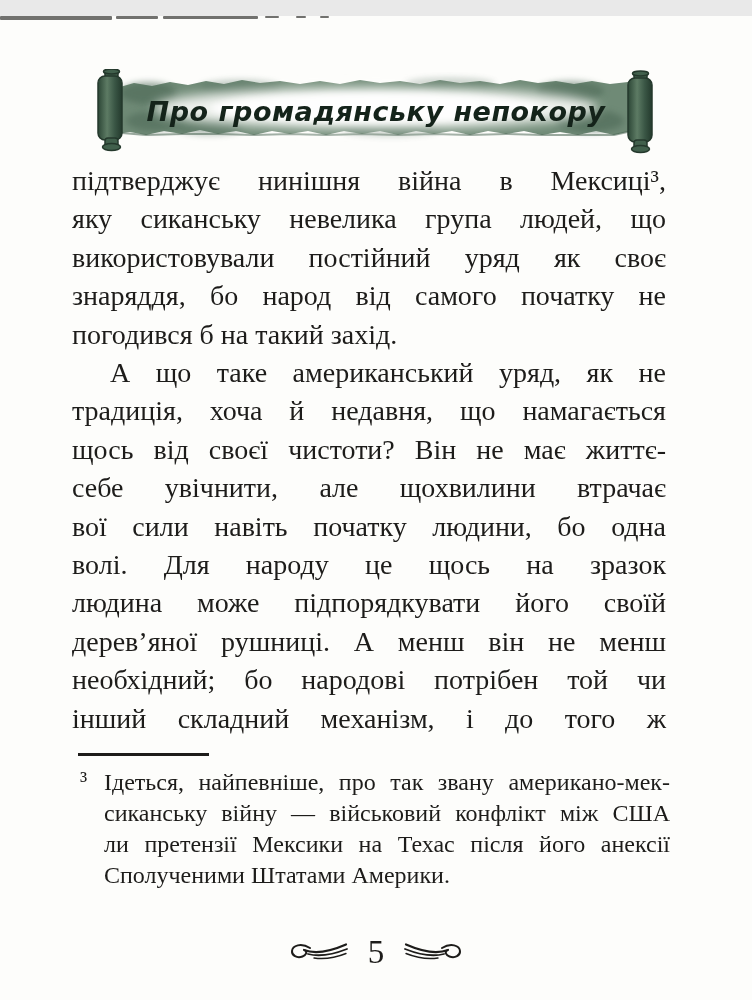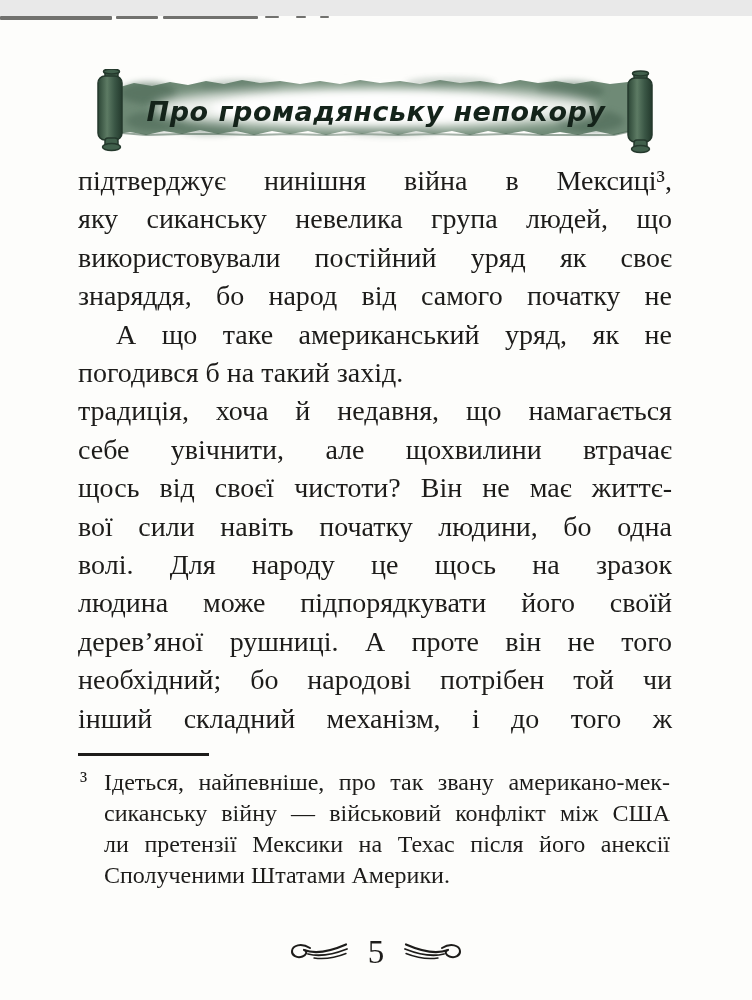--- a/index.html
+++ b/index.html
@@ -15,21 +15,21 @@
   
   .banner{position:absolute;left:90px;top:53px;width:572px;height:88px;}
   .banner svg{position:absolute;left:0;top:0;}
   .banner-title{
     position:absolute;left:30px;right:30px;top:50%;transform:translateY(-56%);
     text-align:center;font-family:"DejaVu Sans",sans-serif;font-style:italic;font-weight:bold;
     font-size:27px;letter-spacing:.5px;color:var(--title-ink,#14231a);white-space:nowrap;
   }
 
   
-  .body-text{position:absolute;left:78px;top:146px;width:594px;}
+  .body-text{position:absolute;left:72px;top:146px;width:594px;}
   .line{
     font-family:"Liberation Serif",serif;font-size:28px;line-height:38.4px;
     color:var(--ink,#1d1c1a);text-align:left;
   }
   .line.j{text-align:justify;text-align-last:justify;text-justify:inter-word;}
   .line.ind{padding-left:38px;}
 
   .fn-separator{position:absolute;left:78px;top:737px;width:131px;height:3px;background:var(--ink,#1d1c1a);}
 
   
@@ -126,29 +126,29 @@
       </g>
     </svg>
     <div class="banner-title">Про громадянську непокору</div>
   </div>
 
   <div class="body-text" id="body-text">
       <div class="line j">підтверджує нинішня війна в Мексиці³,</div>
       <div class="line j">яку сиканську невелика група людей, що</div>
       <div class="line j">використовували постійний уряд як своє</div>
       <div class="line j">знаряддя, бо народ від самого початку не</div>
+      <div class="line">погодився б на такий захід.</div>
       <div class="line j ind">А що таке американський уряд, як не</div>
-      <div class="line">погодився б на такий захід.</div>
       <div class="line j">традиція, хоча й недавня, що намагається</div>
+      <div class="line j">щось від своєї чистоти? Він не має життє-</div>
       <div class="line j">себе увічнити, але щохвилини втрачає</div>
-      <div class="line j">щось від своєї чистоти? Він не має життє-</div>
       <div class="line j">вої сили навіть початку людини, бо одна</div>
       <div class="line j">волі. Для народу це щось на зразок</div>
       <div class="line j">людина може підпорядкувати його своїй</div>
-      <div class="line j">дерев’яної рушниці. А проте він не того</div>
+      <div class="line j">дерев’яної рушниці. А менш він не менш</div>
       <div class="line j">необхідний; бо народові потрібен той чи</div>
       <div class="line j">інший складний механізм, і до того ж</div>
     </div>
 
   <div class="fn-separator"></div>
 
   <div class="footnote">
     <span class="fn-marker">³</span>
     <div id="footnote-lines">
         <div class="fline j">Ідеться, найпевніше, про так звану американо-мек-</div>

